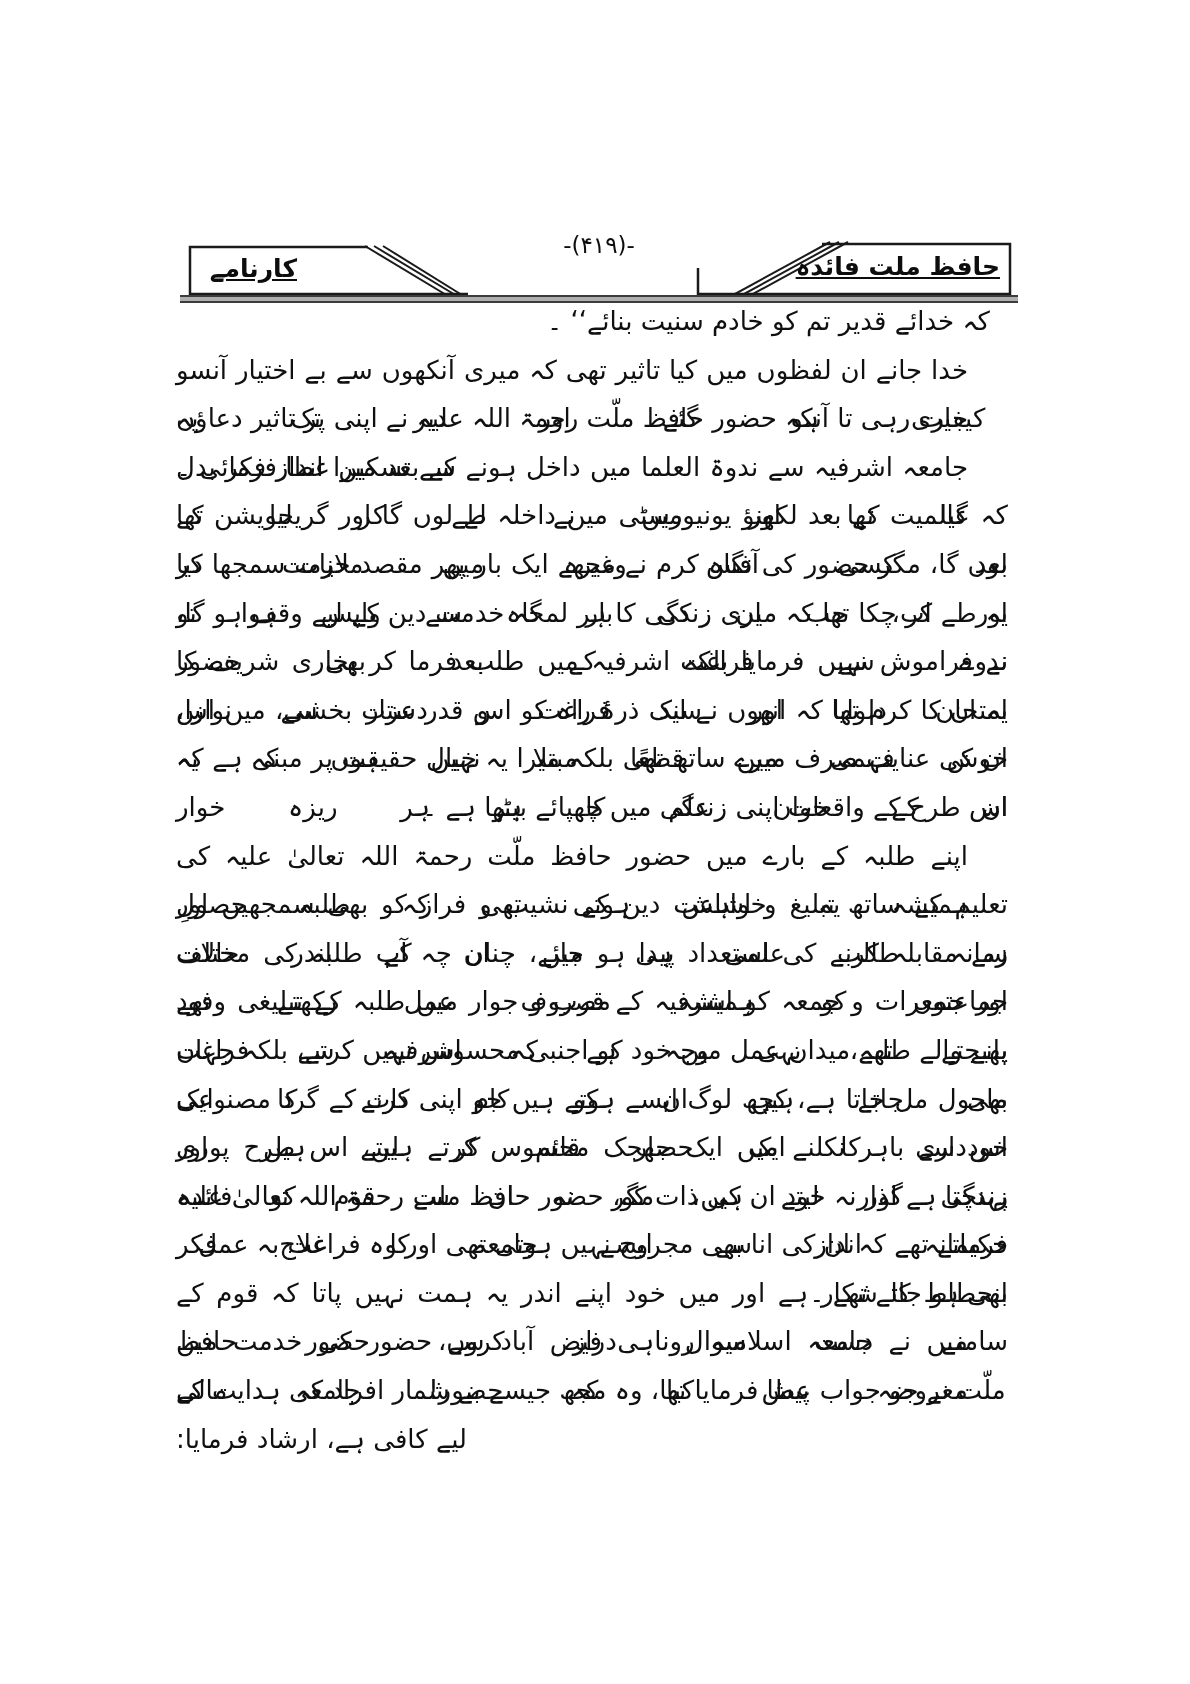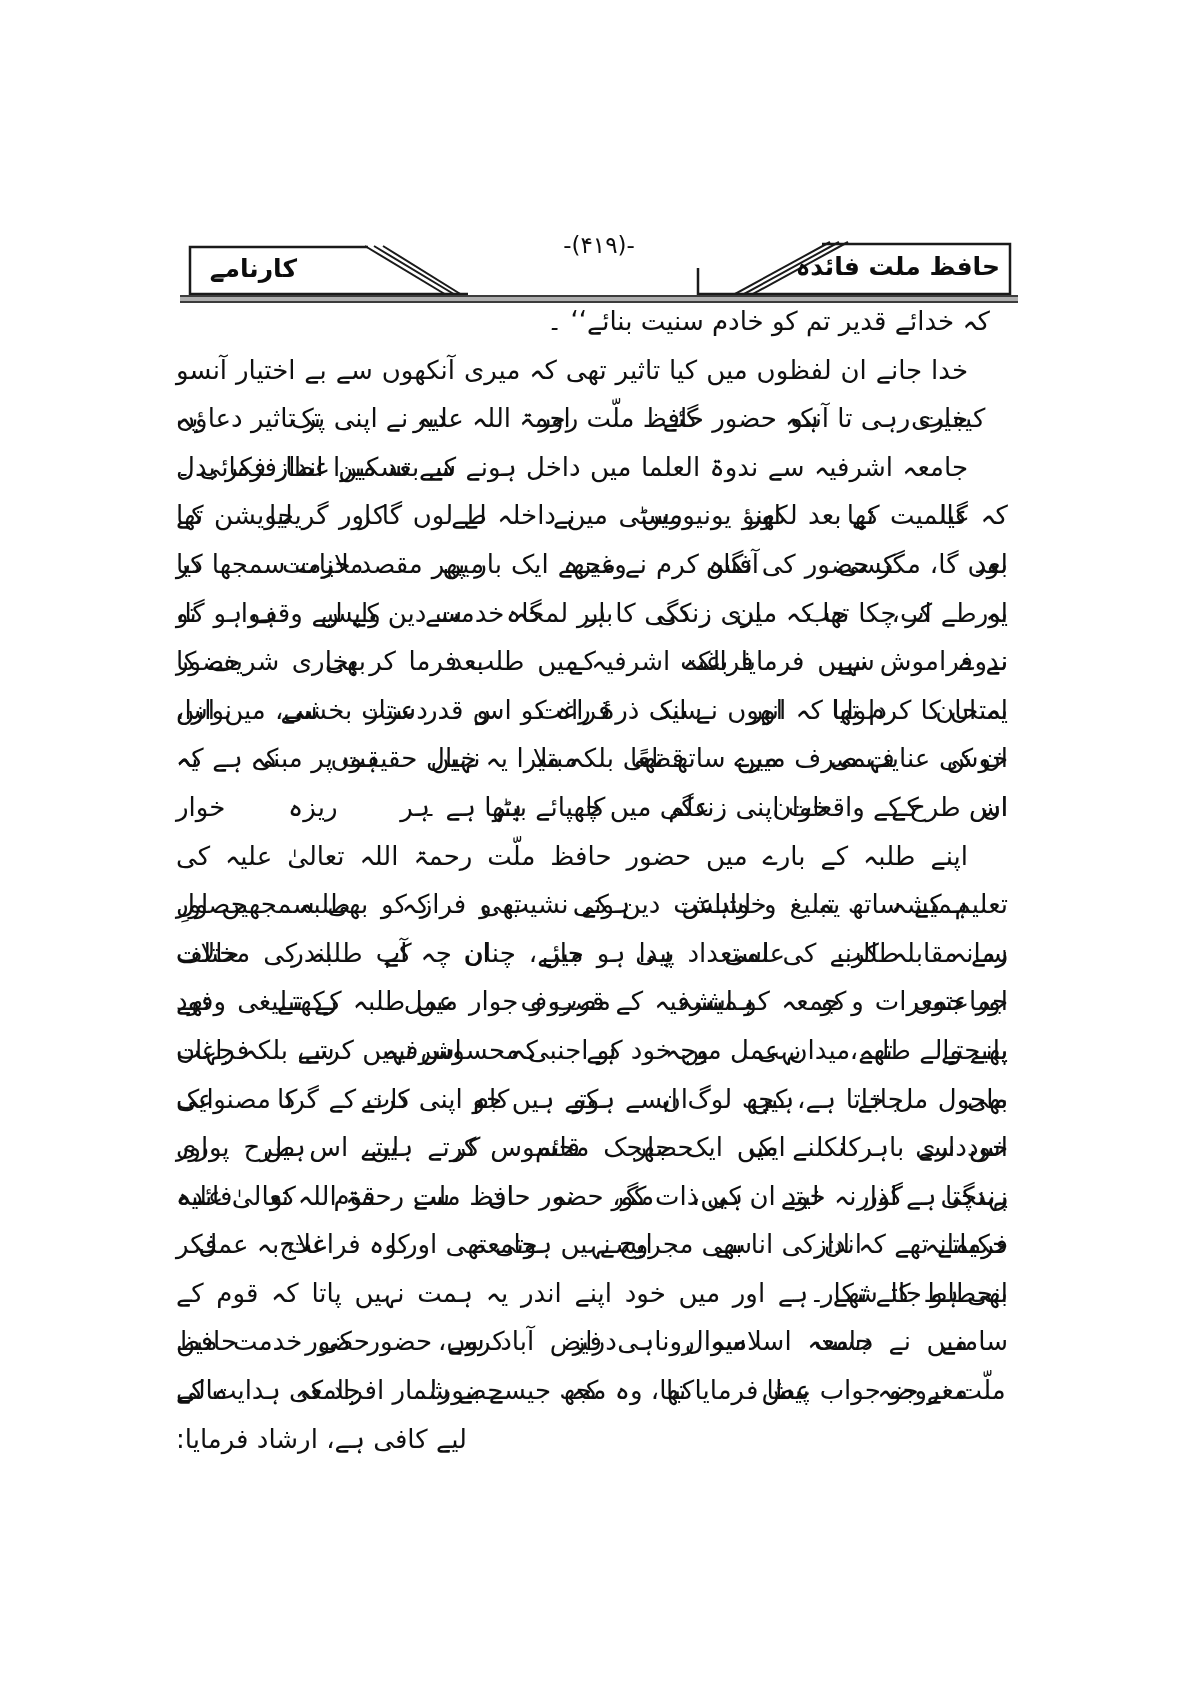--- a/index.html
+++ b/index.html
@@ -18,20 +18,21 @@
   .hdr-box{position:absolute;top:0;height:66px;}
   .hdr-box svg{display:block;}
   .hdr-left{left:0;width:302px;}
   .hdr-right{right:0;width:336px;}
   .hdr-label{
     position:absolute;
     font-size:25px;font-weight:bold;
     letter-spacing:0;
     white-space:nowrap;
     color:#0d0d0d;
+    text-decoration:underline;
   }
   .hdr-left .hdr-label{right:185px;top:16px;}   
   .hdr-right .hdr-label{right:18px;top:14px;}
   .page-number{
     position:absolute;top:-6px;left:50%;
     transform:translateX(-50%);
     font-size:23px;font-weight:normal;
     direction:ltr;
     color:#0d0d0d;
   }

